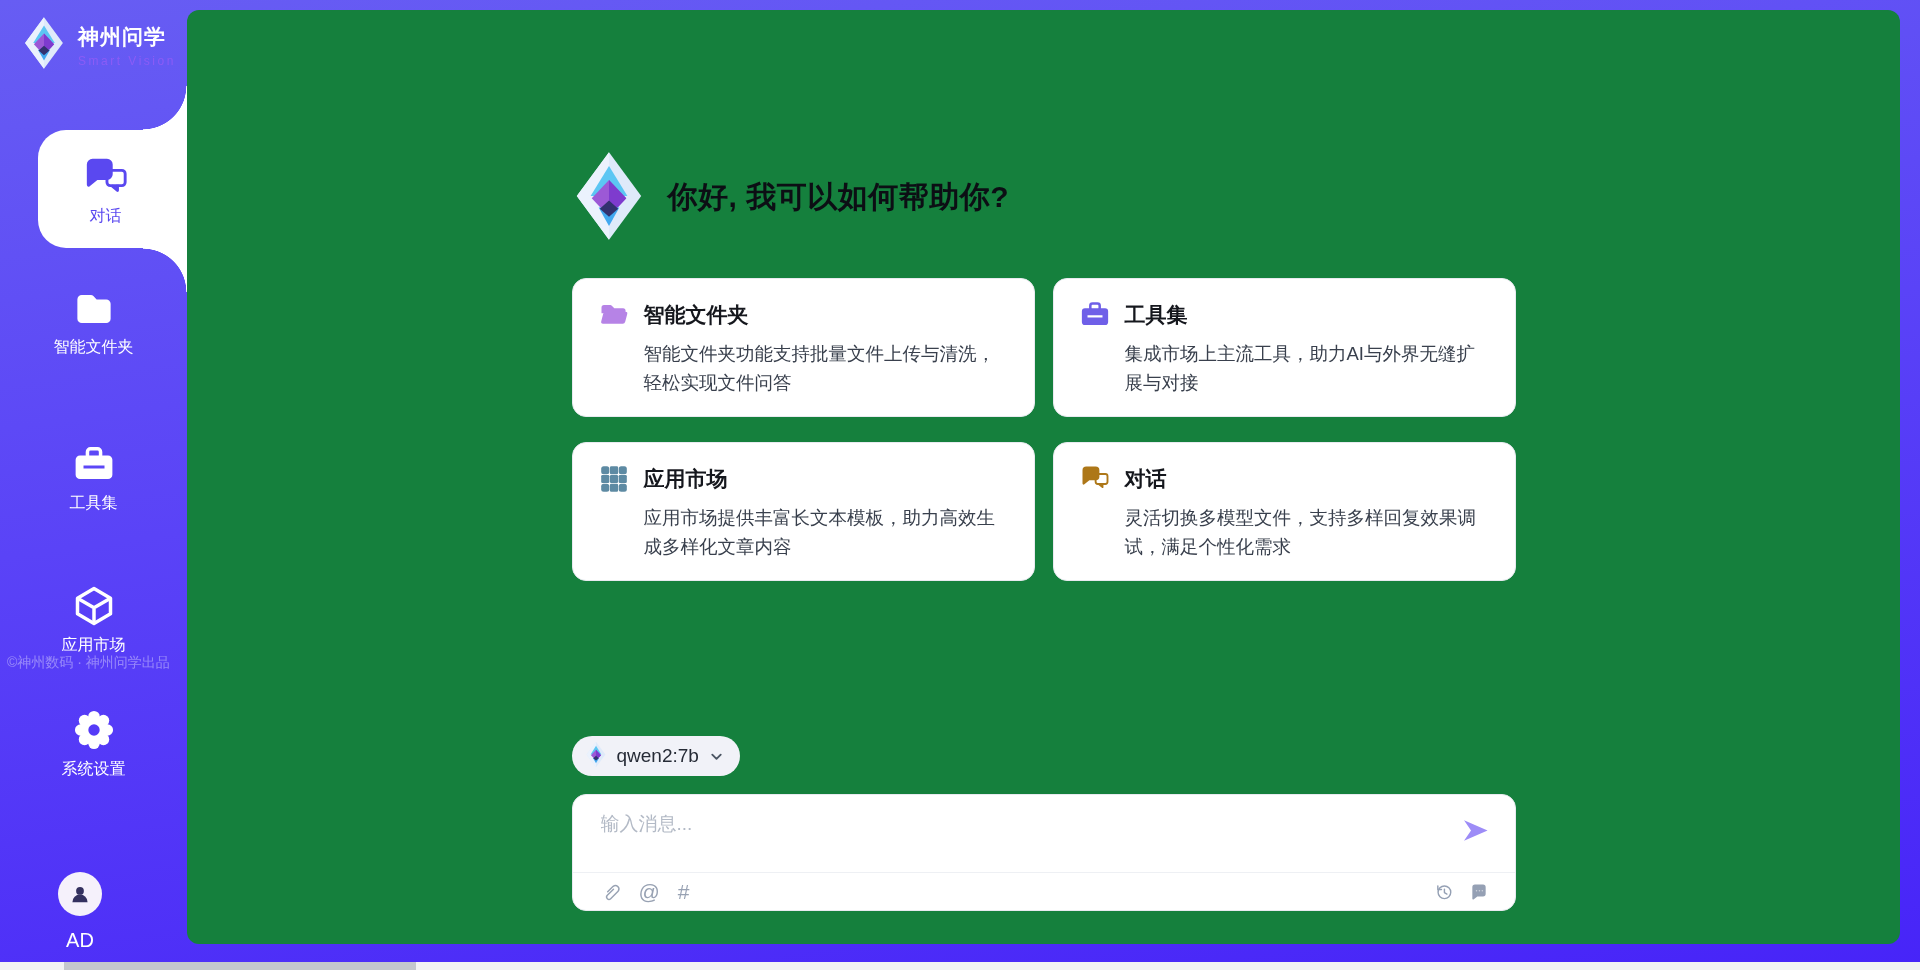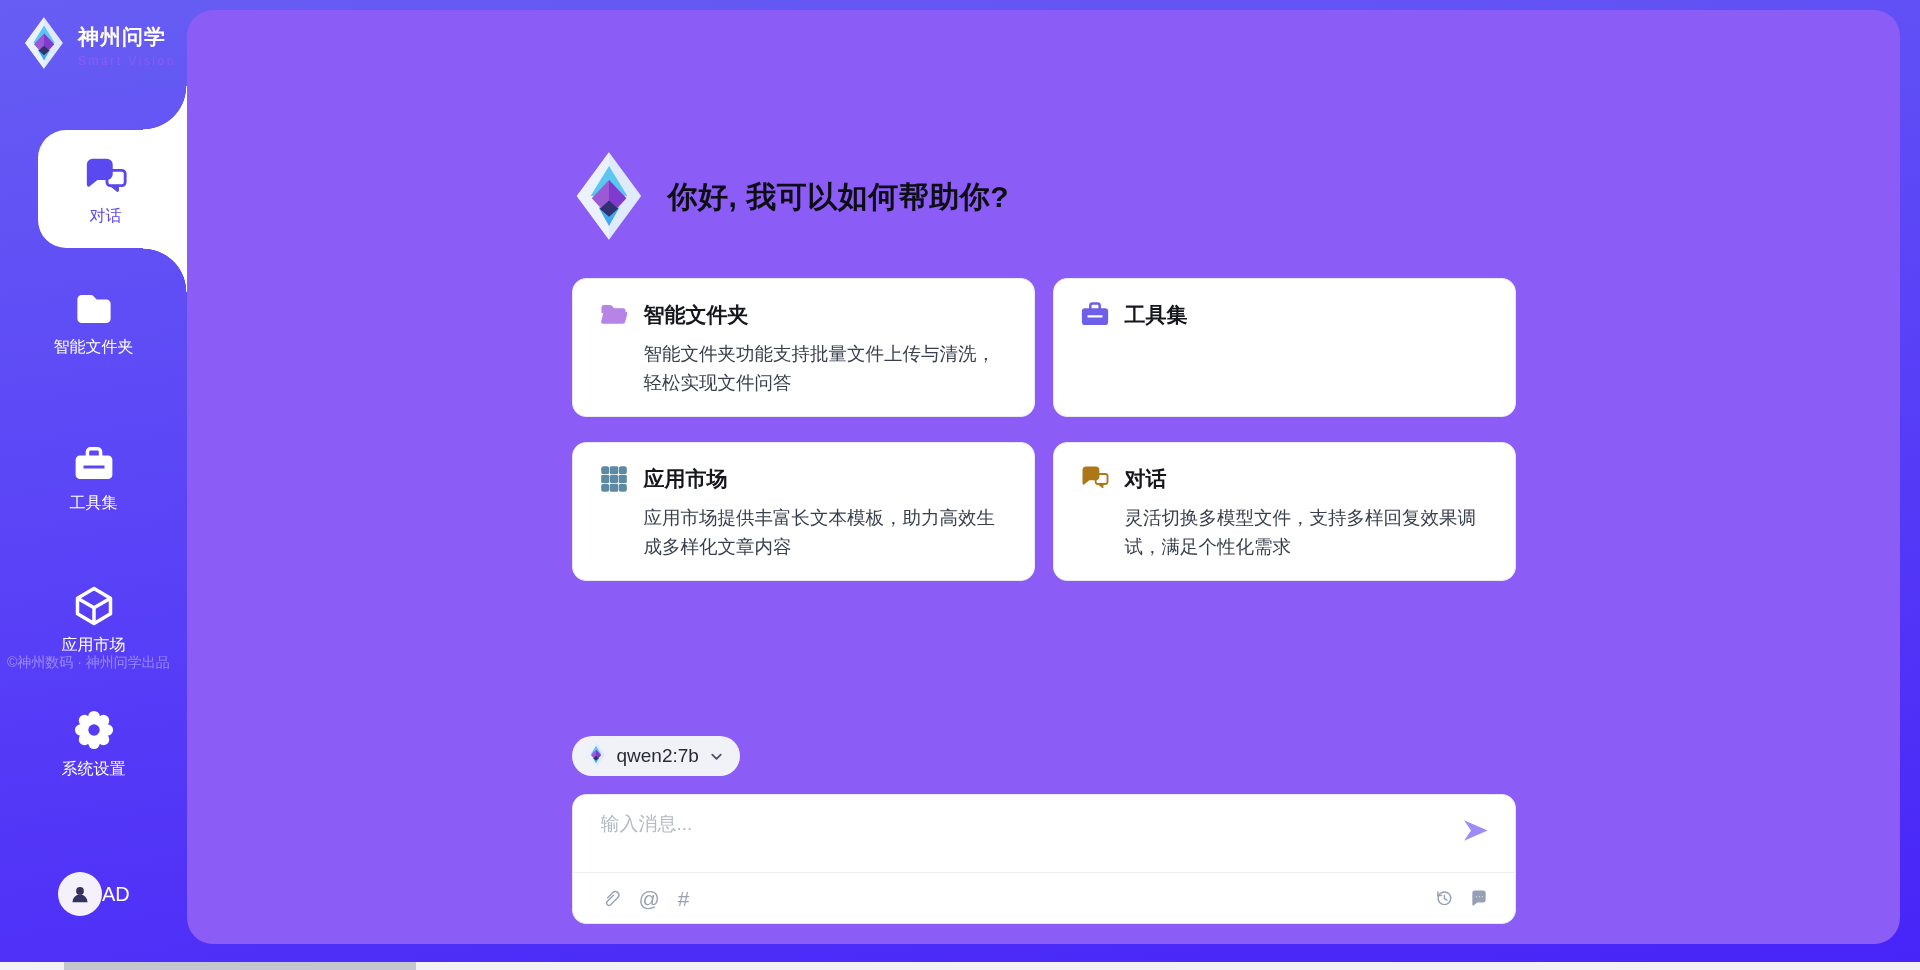--- a/index.html
+++ b/index.html
@@ -19,49 +19,49 @@
     align-items:center;gap:9px;color:#fff;cursor:pointer;font-size:16px;}
   .nav-item svg{display:block;}
   .nav-item.active{left:38px;width:149px;height:118px;top:130px;background:#fff;
     border-radius:28px 0 0 28px;justify-content:center;gap:7px;color:#5a48f0;
     padding-right:14px;box-sizing:border-box;}
   .nav-item.active::before{content:"";position:absolute;right:0;top:-44px;width:44px;height:44px;
     background:radial-gradient(circle 44px at 0 0,rgba(255,255,255,0) 43px,#fff 43.6px);}
   .nav-item.active::after{content:"";position:absolute;right:0;top:100%;width:44px;height:44px;
     background:radial-gradient(circle 44px at 0 100%,rgba(255,255,255,0) 43px,#fff 43.6px);}
   .nav-label{line-height:1;}
-  .user-chip{position:absolute;left:58px;top:872px;display:flex;align-items:center;cursor:pointer;}
+  .user-chip{position:absolute;left:58px;top:872px;display:flex;align-items:center;gap:13px;cursor:pointer;flex-direction:column;}
   .avatar{width:44px;height:44px;border-radius:50%;background:#f5f1fb;display:flex;
     align-items:center;justify-content:center;}
   .user-name{color:#fff;font-size:20px;font-weight:500;}
   .copyright{position:absolute;left:7px;bottom:16px;color:rgba(255,255,255,.38);
     font-size:14px;white-space:nowrap;}
 
   
-  .main{position:absolute;left:187px;top:10px;right:20px;bottom:26px;background:#8b5cf6;
-    border-radius:26px;overflow:hidden;}
+  .main{position:absolute;left:187px;top:10px;right:20px;bottom:26px;background:#15803d;
+    border-radius:12px;overflow:hidden;}
   .column{width:944px;margin:0 auto;padding-top:140px;position:relative;}
   .greeting{display:flex;align-items:center;gap:22px;height:95px;margin-bottom:33px;}
   .greeting h1{margin:0;font-size:30px;font-weight:800;color:#0c0e14;letter-spacing:.5px;}
 
   .cards{display:grid;grid-template-columns:1fr 1fr;column-gap:18px;row-gap:25px;}
   .card{border:1px solid #e8eaf0;border-radius:14px;background:#fff;box-sizing:border-box;
     min-height:127px;padding:21px 26px 19px;cursor:pointer;}
   .card-head{display:flex;align-items:center;gap:15px;}
   .card-icon{width:30px;height:30px;flex:0 0 auto;}
   .card-icon svg{width:100%;height:100%;display:block;}
   .card-title{font-size:21px;font-weight:700;color:#15171d;}
   .card-desc{margin:9px 0 0 45px;font-size:18.5px;line-height:29px;color:#39404d;}
 
   .model-pill{display:inline-flex;align-items:center;gap:10px;height:40px;margin-top:155px;
     padding:0 16px 0 13px;background:#f1f2f8;border-radius:20px;cursor:pointer;}
   .model-name{font-size:19px;color:#262b36;font-weight:500;}
   .model-pill .chev{width:15px;height:15px;color:#4b5563;display:flex;}
 
-  .composer{position:relative;margin-top:18px;height:130px;border:1px solid #e8eaf0;
+  .composer{position:relative;margin-top:18px;height:117px;border:1px solid #e8eaf0;
     border-radius:14px;box-sizing:border-box;background:#fff;}
   .composer textarea{position:absolute;top:16px;left:28px;right:80px;height:52px;border:none;
     outline:none;resize:none;background:transparent;font-family:inherit;font-size:19px;
     color:#333a46;padding:0;}
   .composer textarea::placeholder{color:#b3bac6;}
   .send-btn{position:absolute;top:21px;right:25px;width:29px;height:29px;color:#9d8cf7;cursor:pointer;}
   .send-btn svg{width:100%;height:100%;display:block;}
   .c-divider{position:absolute;top:77px;left:0;right:0;border-top:1px solid #eef0f4;}
   .c-toolbar{position:absolute;left:28px;right:26px;top:78px;bottom:0;display:flex;
     align-items:center;justify-content:space-between;}
@@ -216,20 +216,21 @@
         <div class="card">
           <div class="card-head">
             <span class="card-icon" style="color: rgb(111, 95, 232);">
               <svg viewBox="0 0 48 48">
                 <rect x="16.5" y="5.5" width="15" height="11" rx="3.5" fill="none" stroke="currentColor" stroke-width="4"></rect>
                 <path fill="currentColor" fill-rule="evenodd" d="M8 13 h32 a5 5 0 0 1 5 5 v17 a5 5 0 0 1 -5 5 H8 a5 5 0 0 1 -5 -5 V18 a5 5 0 0 1 5 -5 z M12 24.5 h24 v3.5 H12 z"></path>
               </svg>
             </span>
             <span class="card-title">工具集</span>
           </div>
+          <div class="card-desc">集成市场上主流工具，助力AI与外界无缝扩展与对接</div>
         </div>
 
         <div class="card">
           <div class="card-head">
             <span class="card-icon" style="color: rgb(93, 138, 163);">
               <svg viewBox="0 0 48 48" fill="currentColor">
                 <rect x="3.5" y="3.5" width="13" height="13" rx="4"></rect>
                   <rect x="17.5" y="3.5" width="13" height="13" rx="2"></rect>
                   <rect x="31.5" y="3.5" width="13" height="13" rx="4"></rect>
                 <rect x="3.5" y="17.5" width="13" height="13" rx="2"></rect>

